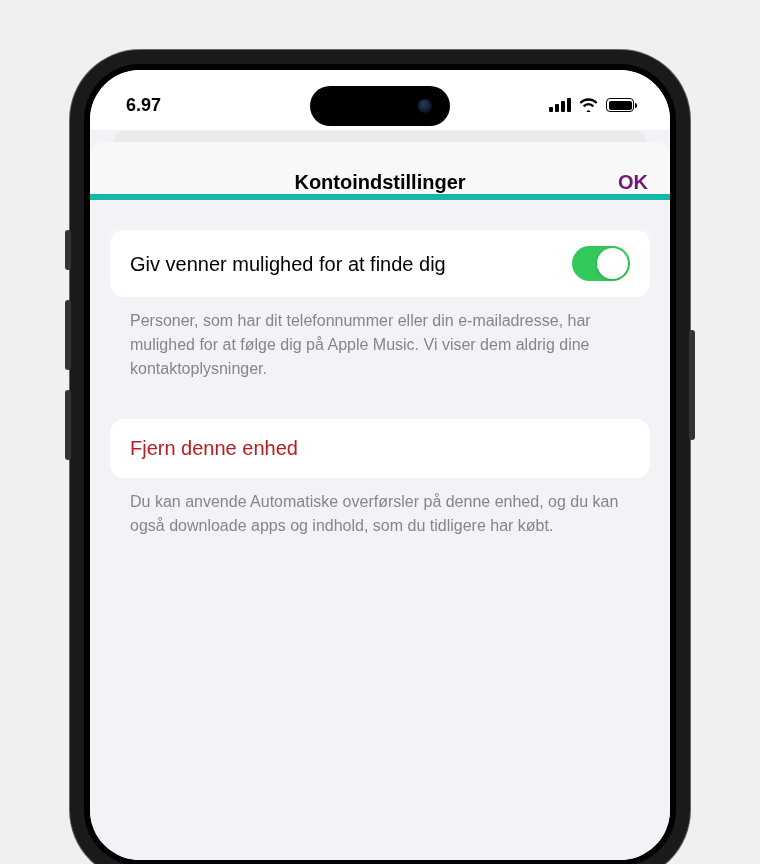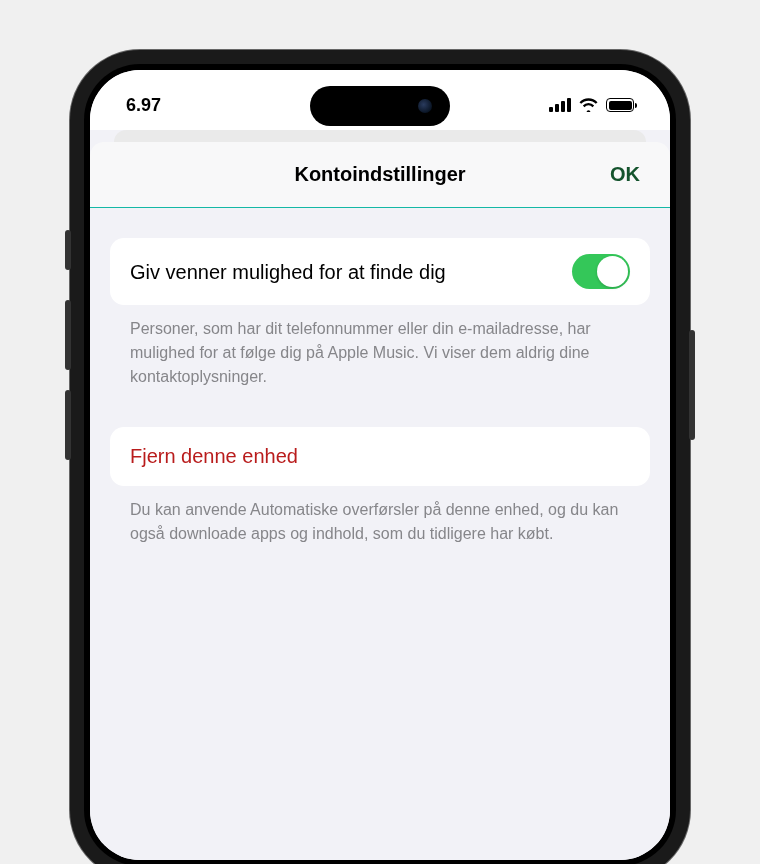--- a/index.html
+++ b/index.html
@@ -139,38 +139,38 @@
     }
     .modal {
       background: #f2f2f7;
       border-radius: 14px 14px 0 0;
       margin: 0 0;
       height: 720px;
       overflow: hidden;
     }
     .modal-header {
       display: flex;
-      align-items: center;
+      align-items: flex-end;
       justify-content: center;
-      height: 66px;
+      height: 58px;
       background: #f8f8f9;
-      border-bottom: 1px solid #14b8a6;
+      border-bottom: 6px solid #14b8a6;
       position: relative;
     }
     .modal-title {
       font-size: 20px;
       font-weight: 600;
       color: #000;
     }
     .ok-button {
       position: absolute;
-      right: 30px;
+      right: 22px;
       font-size: 20px;
       font-weight: 600;
-      color: #14532d;
+      color: #701a75;
       background: none;
       border: none;
       cursor: pointer;
     }
     .content {
       padding: 30px 20px 0 20px;
     }
     .card {
       background: #fff;
       border-radius: 14px;

